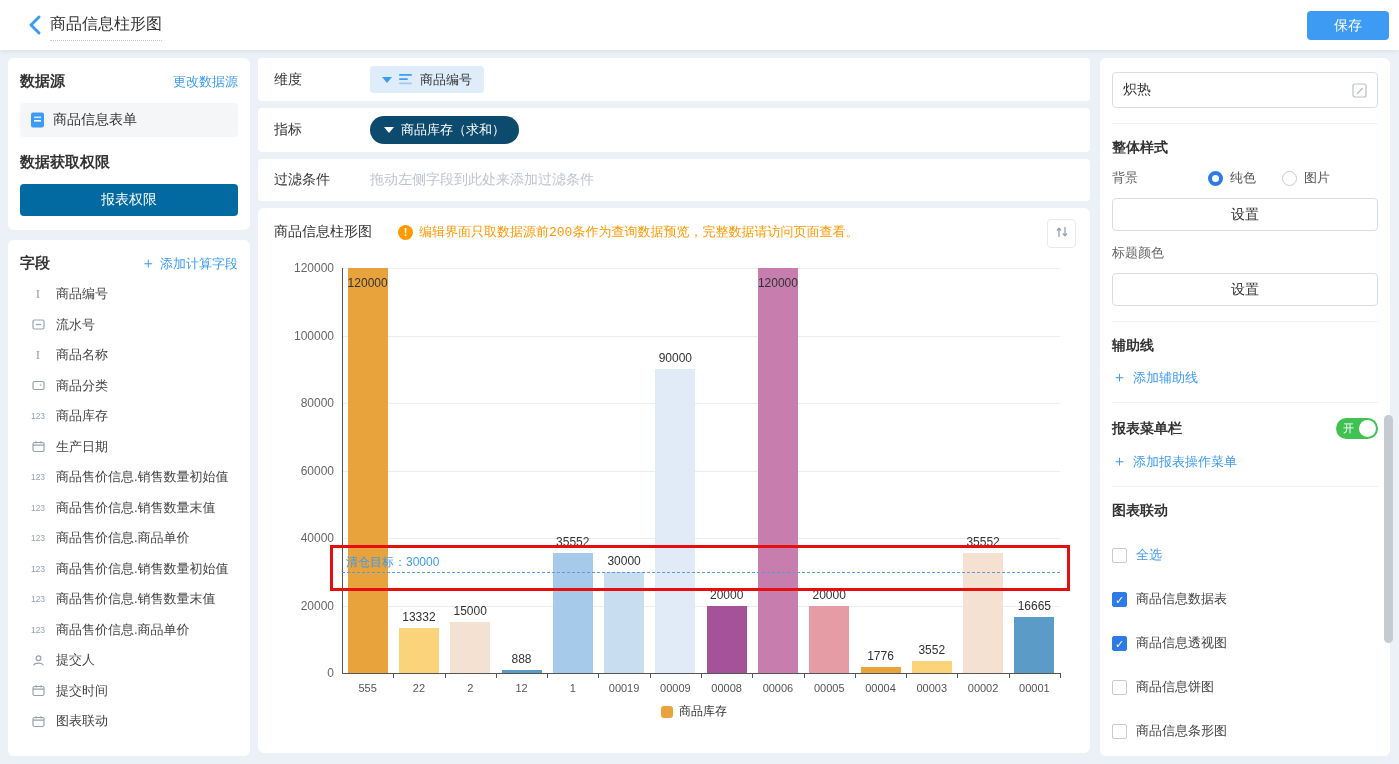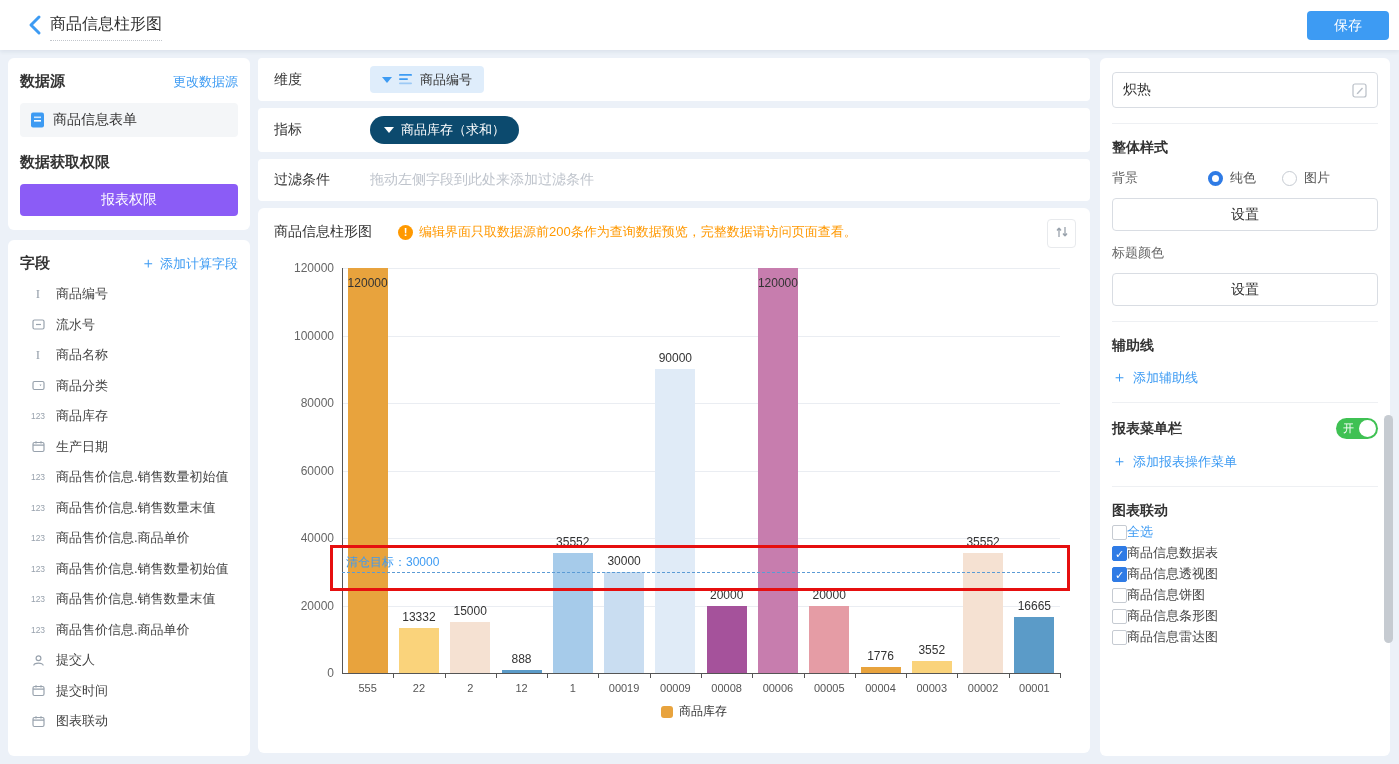--- a/index.html
+++ b/index.html
@@ -17,21 +17,21 @@
     color:#fff; font-size:14px; border:none; border-radius:4px; text-align:center; line-height:29px; cursor:pointer; }
 
   
   #ds-card { left:8px; top:58px; width:242px; height:172px; padding:14px 12px; }
   .panel-h { font-size:15px; font-weight:bold; color:#333; }
   .link { color:#3D9BF3; font-size:13px; cursor:pointer; }
   .hdr-row { display:flex; justify-content:space-between; align-items:center; }
   #ds-item { margin-top:12px; height:34px; background:#F4F6F8; border-radius:4px; display:flex;
     align-items:center; padding:0 10px; font-size:14px; color:#333; gap:8px; }
   #perm-title { margin-top:16px; }
-  #perm-btn { margin-top:12px; width:100%; height:32px; background:#8b5cf6; border:none; color:#fff;
+  #perm-btn { margin-top:12px; width:100%; height:32px; background:#0369a1; border:none; color:#fff;
     font-size:14px; border-radius:4px; cursor:pointer; }
   #fields-card { left:8px; top:240px; width:242px; height:516px; padding:14px 12px; }
   #field-list { margin-top:6px; }
   .field-item { height:30.5px; display:flex; align-items:center; gap:8px; font-size:13px; color:#444;
     padding-left:8px; cursor:grab; }
   .f-ico { width:20px; color:#98A2AD; font-size:12px; display:flex; justify-content:center; flex:none; }
 
   
   .cfg-row { position:absolute; left:258px; width:832px; background:#fff; border-radius:4px;
     display:flex; align-items:center; padding-left:16px; }
@@ -47,21 +47,21 @@
     border-top:6px solid #3D9BF3; }
   .met-pill .caret-dn { border-top-color:#fff; }
   .placeholder { font-size:14px; color:#BFC4CC; }
 
   
   #chart-card { left:258px; top:208px; width:832px; height:545px; }
   #chart-title { position:absolute; left:16px; top:15px; font-size:14px; color:#333; }
   #notice { position:absolute; left:140px; top:15px; display:flex; gap:6px; align-items:center; }
   #warn-ico { width:15px; height:15px; border-radius:50%; background:#F90; color:#fff; font-size:11px;
     font-weight:bold; text-align:center; line-height:15px; flex:none; }
-  #notice-text { font-size:13px; color:#FF9800; }
+  #notice-text { font-size:13px; color:#FF9800;font-family:Liberation Mono, monospace; }
   #sort-btn { position:absolute; right:14px; top:11px; width:29px; height:29px; border:1px solid #E8EAED;
     border-radius:4px; background:#fff; cursor:pointer; color:#9aa3ad; }
   #plot { position:absolute; left:0; top:0; width:832px; height:545px; }
   .gridline { position:absolute; height:1px; background:#EAEDF2; }
   .ytick { position:absolute; font-size:12px; color:#666; text-align:right; width:60px; }
   .xtick-lab { position:absolute; font-size:11px; color:#555; text-align:center; width:52px; }
   .bar { position:absolute; }
   .bar-label { position:absolute; font-size:12px; color:#333; text-align:center; width:60px; }
   #y-axis,#x-axis { position:absolute; background:#555; }
   .xtick-mark { position:absolute; width:1px; height:5px; background:#555; }
@@ -85,21 +85,21 @@
   .set-btn { margin-top:11px; width:100%; height:33px; background:#fff; border:1px solid #D9DDE3;
     border-radius:4px; font-size:14px; color:#333; cursor:pointer; }
   #aux-row { margin-top:11px; display:flex; align-items:center; gap:10px; }
   #aux-input { flex:1; height:34px; border:1px solid #D9DDE3; border-radius:4px; padding:0 10px;
     font-size:13px; color:#8b919a; display:flex; align-items:center; }
   .add-link { margin-top:13px; font-size:13px; color:#3D9BF3; cursor:pointer; display:flex; gap:6px; align-items:center; }
   .plus { font-size:15px; }
   #toggle { width:42px; height:21px; background:#3FC153; border-radius:11px; position:relative; cursor:pointer; }
   #toggle .knob { position:absolute; right:2px; top:2px; width:17px; height:17px; background:#fff; border-radius:50%; }
   #toggle .t-lab { position:absolute; left:7px; top:3px; color:#fff; font-size:11px; }
-  .cb-item { display:flex; align-items:center; margin-top:3px; font-size:13px; color:#444; cursor:pointer; }
+  .cb-item { display:flex; align-items:center; gap:9px; margin-top:26px; font-size:13px; color:#444; cursor:pointer; }
   .cb { width:15px; height:15px; border:1px solid #C6CBD2; border-radius:2px; background:#fff; flex:none;
     color:#fff; font-size:11px; text-align:center; line-height:14px; }
   .cb.on { background:#2F7BE5; border-color:#2F7BE5; }
   .cb-item.all-lab { color:#3D9BF3; }
   #scroll-thumb { position:absolute; left:1384px; top:415px; width:9px; height:228px; background:#C6CBD1;
     border-radius:5px; cursor:grab; z-index:6; }
 </style>
 </head>
 <body>
 

